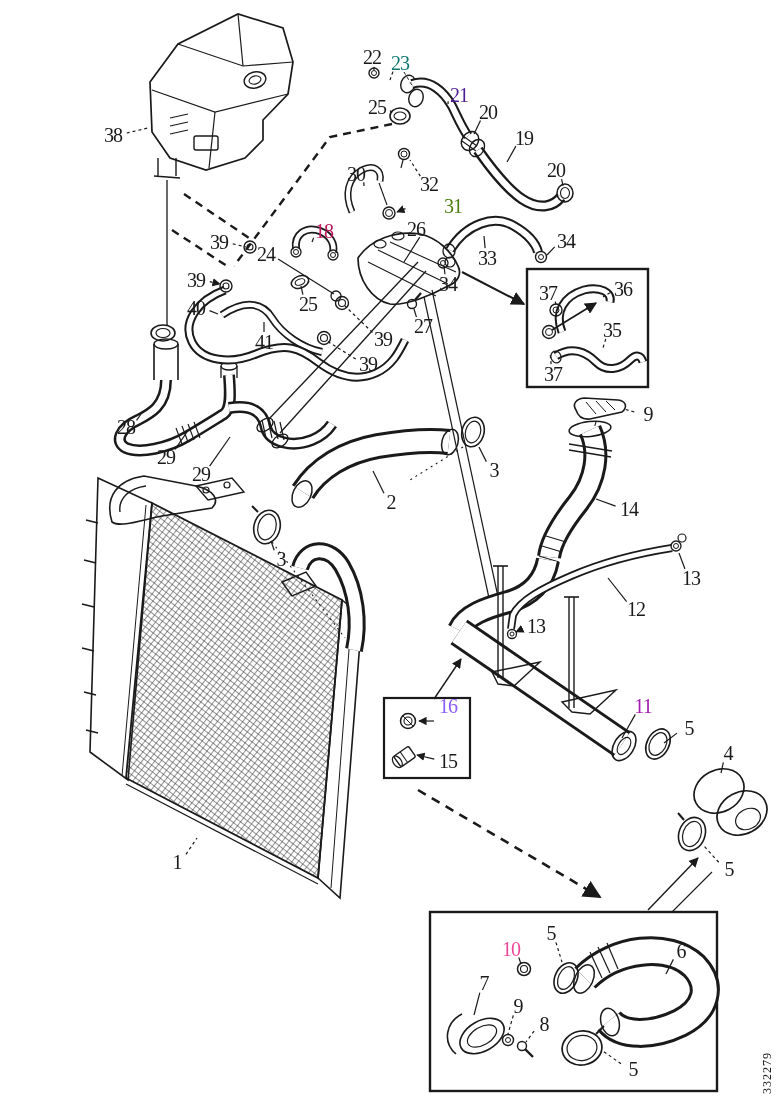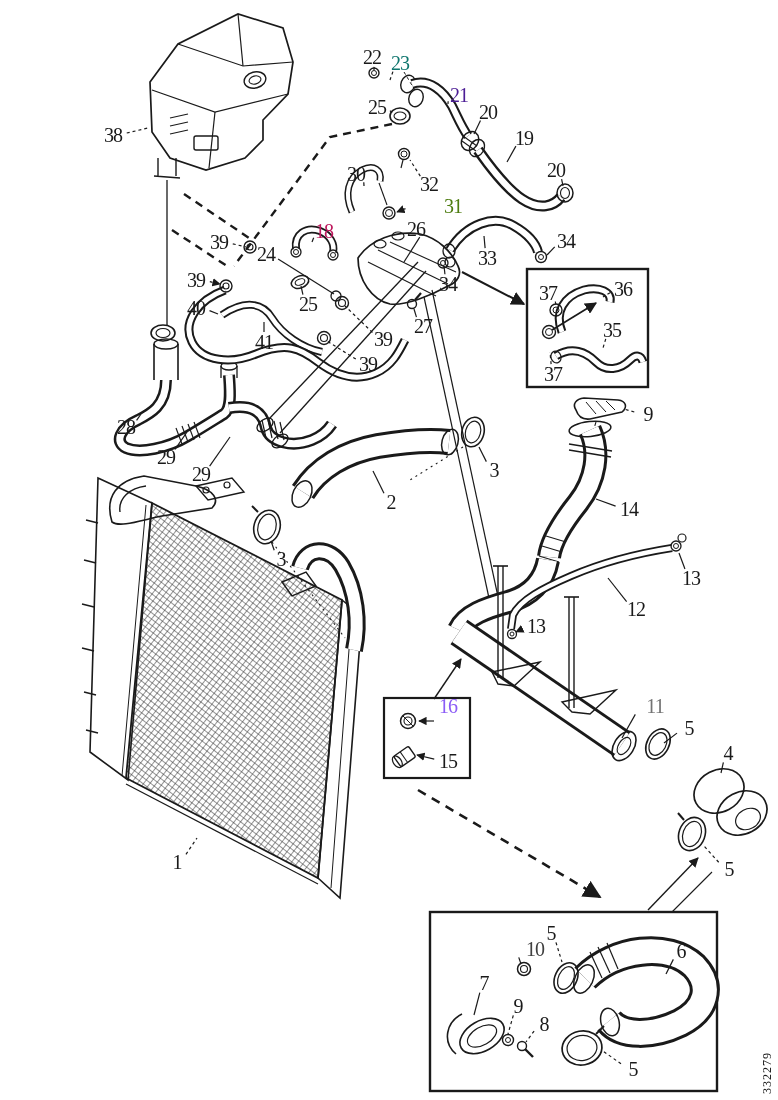--- a/index.html
+++ b/index.html
@@ -453,28 +453,28 @@
       <div class="callout" style="left: 126px; top: 427px; color: rgb(26, 26, 26);">28</div>
       <div class="callout" style="left: 166px; top: 457px; color: rgb(26, 26, 26);">29</div>
       <div class="callout" style="left: 201px; top: 474px; color: rgb(26, 26, 26);">29</div>
       <div class="callout" style="left: 391px; top: 502px; color: rgb(26, 26, 26);">2</div>
       <div class="callout" style="left: 281px; top: 559px; color: rgb(26, 26, 26);">3</div>
       <div class="callout" style="left: 494px; top: 470px; color: rgb(26, 26, 26);">3</div>
       <div class="callout" style="left: 629px; top: 509px; color: rgb(26, 26, 26);">14</div>
       <div class="callout" style="left: 691px; top: 578px; color: rgb(26, 26, 26);">13</div>
       <div class="callout" style="left: 636px; top: 609px; color: rgb(26, 26, 26);">12</div>
       <div class="callout" style="left: 536px; top: 626px; color: rgb(26, 26, 26);">13</div>
-      <div class="callout" style="left: 643px; top: 706px; color: #737373; margin-left: 12px;">11</div>
+      <div class="callout" style="left: 643px; top: 706px; color: #a21caf;">11</div>
       <div class="callout" style="left: 689px; top: 728px; color: rgb(26, 26, 26);">5</div>
       <div class="callout" style="left: 728px; top: 753px; color: rgb(26, 26, 26);">4</div>
       <div class="callout" style="left: 448px; top: 706px; color: #8b5cf6;">16</div>
       <div class="callout" style="left: 448px; top: 761px; color: rgb(26, 26, 26);">15</div>
       <div class="callout" style="left: 729px; top: 869px; color: rgb(26, 26, 26);">5</div>
       <div class="callout" style="left: 177px; top: 862px; color: rgb(26, 26, 26);">1</div>
-      <div class="callout" style="left: 511px; top: 949px; color: #404040; margin-left: 24px;">10</div>
+      <div class="callout" style="left: 511px; top: 949px; color: #ec4899;">10</div>
       <div class="callout" style="left: 551px; top: 933px; color: rgb(26, 26, 26);">5</div>
       <div class="callout" style="left: 681px; top: 951px; color: rgb(26, 26, 26);">6</div>
       <div class="callout" style="left: 484px; top: 983px; color: rgb(26, 26, 26);">7</div>
       <div class="callout" style="left: 518px; top: 1006px; color: rgb(26, 26, 26);">9</div>
       <div class="callout" style="left: 544px; top: 1024px; color: rgb(26, 26, 26);">8</div>
       <div class="callout" style="left: 633px; top: 1069px; color: rgb(26, 26, 26);">5</div>
     </div>
 
 <div class="figno">332279</div>
 </div>

